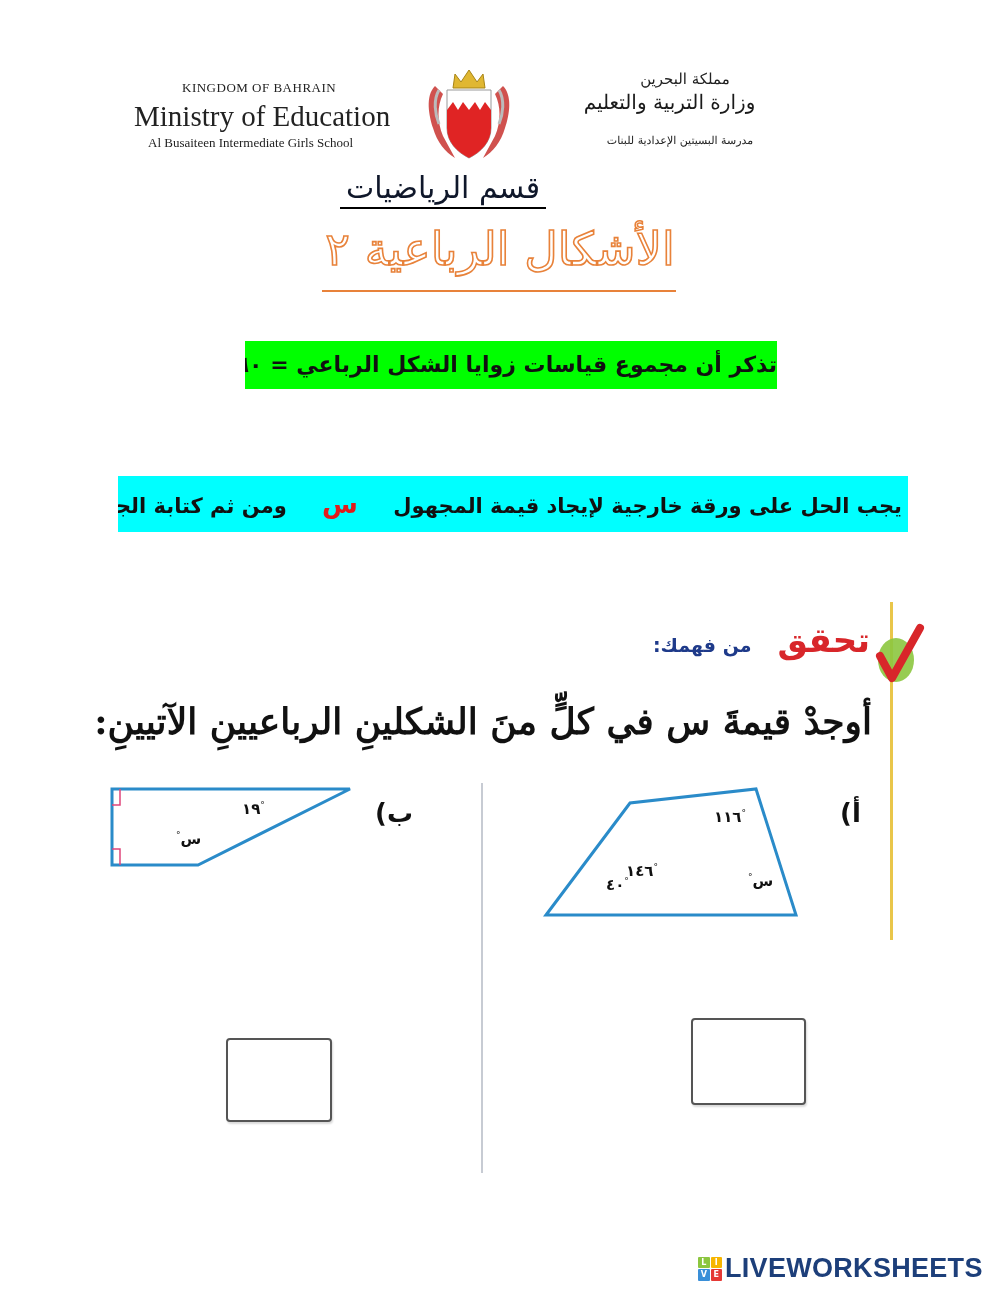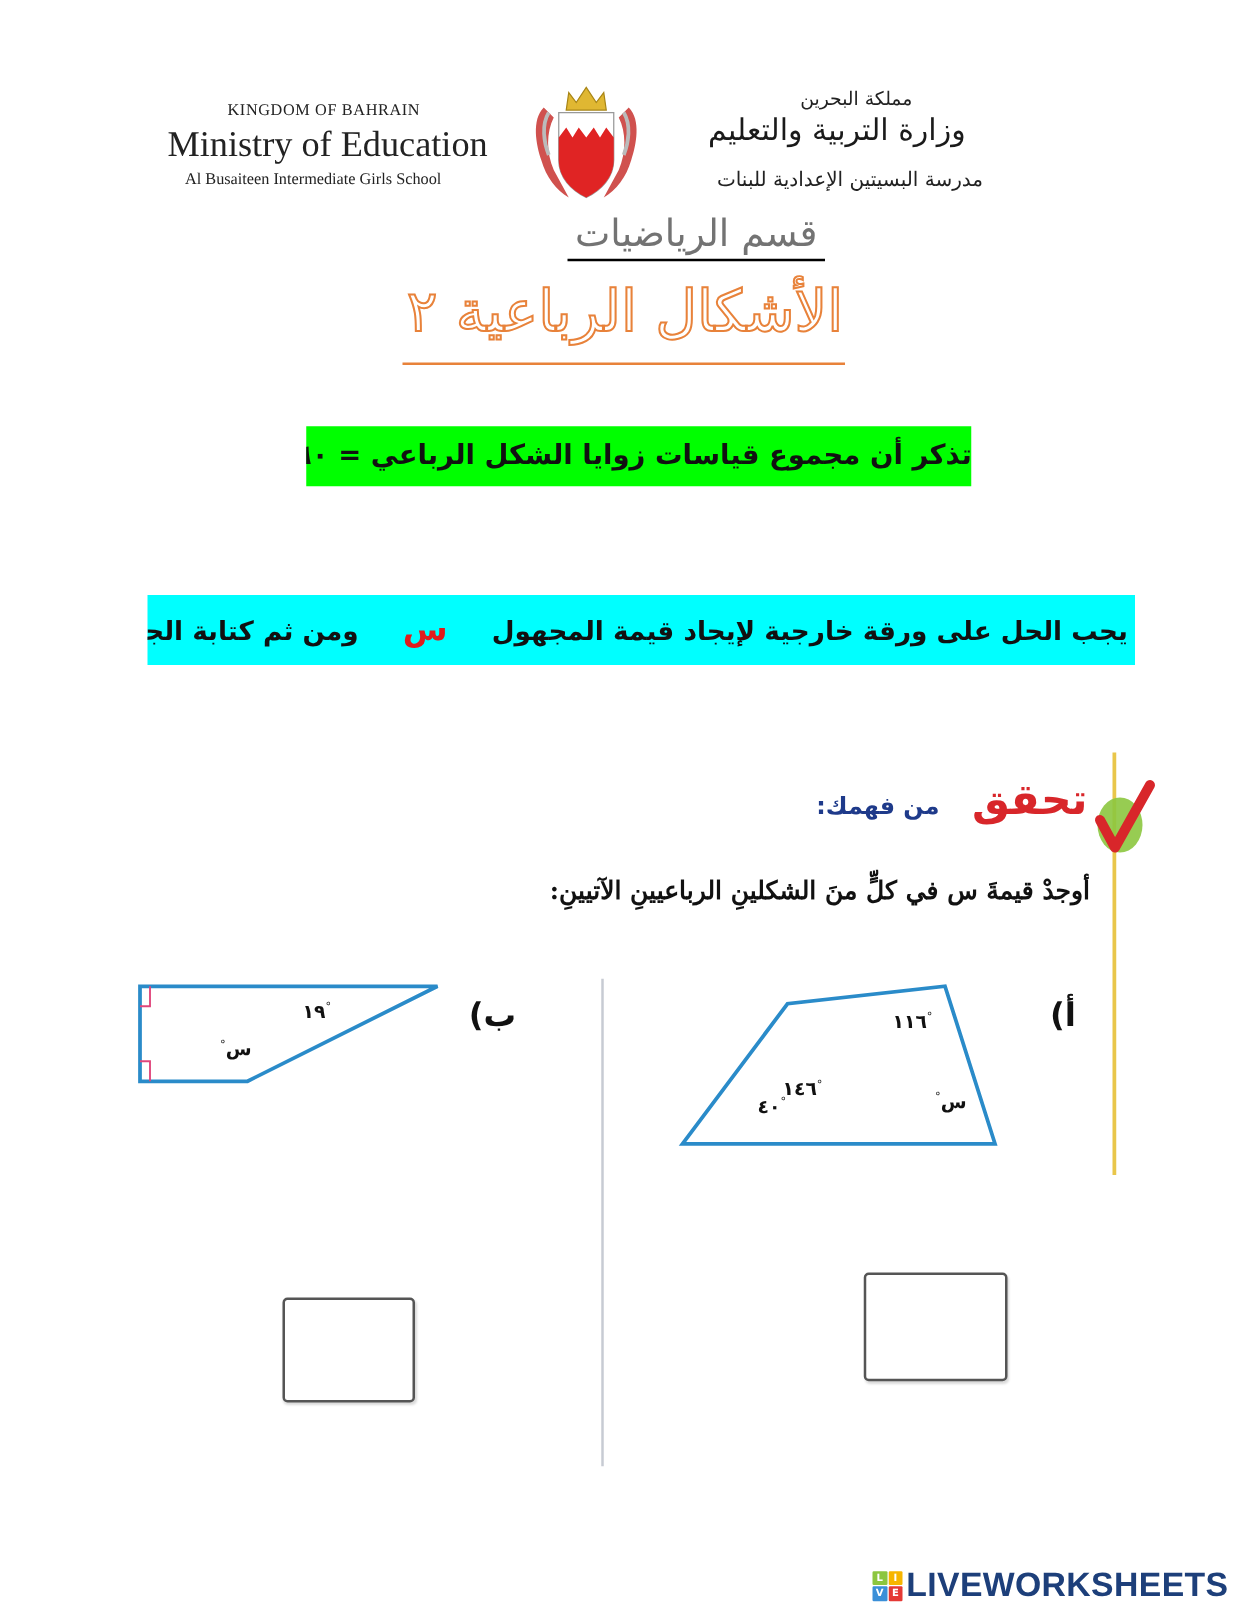--- a/index.html
+++ b/index.html
@@ -9,42 +9,42 @@
     .abs { position: absolute; }
 
     
     .en-kingdom { left: 182px; top: 80px; font-family: "Liberation Serif", serif; font-size: 13px; letter-spacing: 0.5px; color: #222; }
     .en-ministry { left: 134px; top: 100px; font-family: "Liberation Serif", serif; font-size: 29px; color: #222; }
     .en-school { left: 148px; top: 135px; font-family: "Liberation Serif", serif; font-size: 13px; color: #222; }
 
     .crest { left: 425px; top: 66px; width: 88px; height: 98px; }
 
     .ar-kingdom { left: 600px; top: 70px; width: 170px; text-align: center; font-family: "DejaVu Serif", serif; font-size: 15px; color: #222; direction: rtl; }
-    .ar-ministry { left: 532px; top: 90px; width: 275px; text-align: center; font-family: "DejaVu Serif", serif; font-size: 24px; color: #1a1a1a; direction: rtl; letter-spacing: 1px; }
-    .ar-school { left: 560px; top: 134px; width: 240px; text-align: center; font-family: "DejaVu Serif", serif; font-size: 16px; color: #222; direction: rtl; }
+    .ar-ministry { left: 532px; top: 90px; width: 275px; text-align: center; font-family: "DejaVu Serif", serif; font-size: 20px; color: #1a1a1a; direction: rtl; letter-spacing: 1px; }
+    .ar-school { left: 560px; top: 134px; width: 240px; text-align: center; font-family: "DejaVu Serif", serif; font-size: 11px; color: #222; direction: rtl; }
 
-    .dept-title { left: 340px; top: 170px; width: 320px; text-align: right; font-size: 30px; color: #737373; direction: rtl; }
+    .dept-title { left: 340px; top: 170px; width: 320px; text-align: left; font-size: 30px; color: #0f172a; direction: rtl; }
     .dept-title span { border-bottom: 2px solid #000; padding: 0 6px 2px; }
 
     .main-title { left: 300px; top: 222px; width: 400px; text-align: center; font-size: 46px; color: #fff; direction: rtl; -webkit-text-stroke: 1.6px #e8823a; font-weight: normal; }
     .main-title-underline { left: 322px; top: 290px; width: 354px; height: 2px; background: #e8823a; }
 
     .green-note { left: 245px; top: 341px; width: 532px; height: 48px; background: #00ff00; direction: rtl; font-size: 22px; font-weight: bold; color: #111; text-align: center; line-height: 48px; white-space: nowrap; overflow: hidden; }
 
     .cyan-note { left: 118px; top: 476px; width: 790px; height: 56px; background: #00ffff; direction: rtl; font-size: 21px; font-weight: bold; color: #111; line-height: 56px; padding-right: 6px; white-space: nowrap; overflow: hidden; }
     .cyan-note .var-x { color: #e01b1b; font-size: 26px; margin: 0 28px; }
 
     .check-line { left: 890px; top: 602px; width: 3px; height: 338px; background: #e9c64a; }
     .check-icon { left: 870px; top: 620px; width: 56px; height: 66px; }
 
     .check-heading { left: 620px; top: 620px; width: 250px; direction: rtl; text-align: right; white-space: nowrap; }
     .check-heading .big { font-size: 34px; font-weight: bold; color: #d8262a; }
     .check-heading .small { font-size: 19px; font-weight: bold; color: #1e3a8a; margin-right: 21px; }
 
-    .instruction { left: 300px; top: 700px; width: 572px; direction: rtl; text-align: right; font-family: "DejaVu Serif", serif; font-size: 20px; font-weight: bold; color: #111; white-space: nowrap; }
+    .instruction { left: 300px; top: 700px; width: 572px; direction: rtl; text-align: right; font-family: "DejaVu Serif", serif; font-size: 36px; font-weight: bold; color: #111; white-space: nowrap; }
 
     .divider { left: 481px; top: 783px; width: 2px; height: 390px; background: #c7cbd3; }
 
     .label-b { left: 375px; top: 798px; font-size: 26px; font-weight: bold; direction: rtl; }
     .label-a { left: 840px; top: 798px; font-size: 26px; font-weight: bold; direction: rtl; }
 
     .shape { position: absolute; }
     .angle { position: absolute; font-size: 15px; font-weight: bold; color: #111; direction: rtl; white-space: nowrap; }
     .angle sup { font-size: 9px; font-weight: normal; }
 

